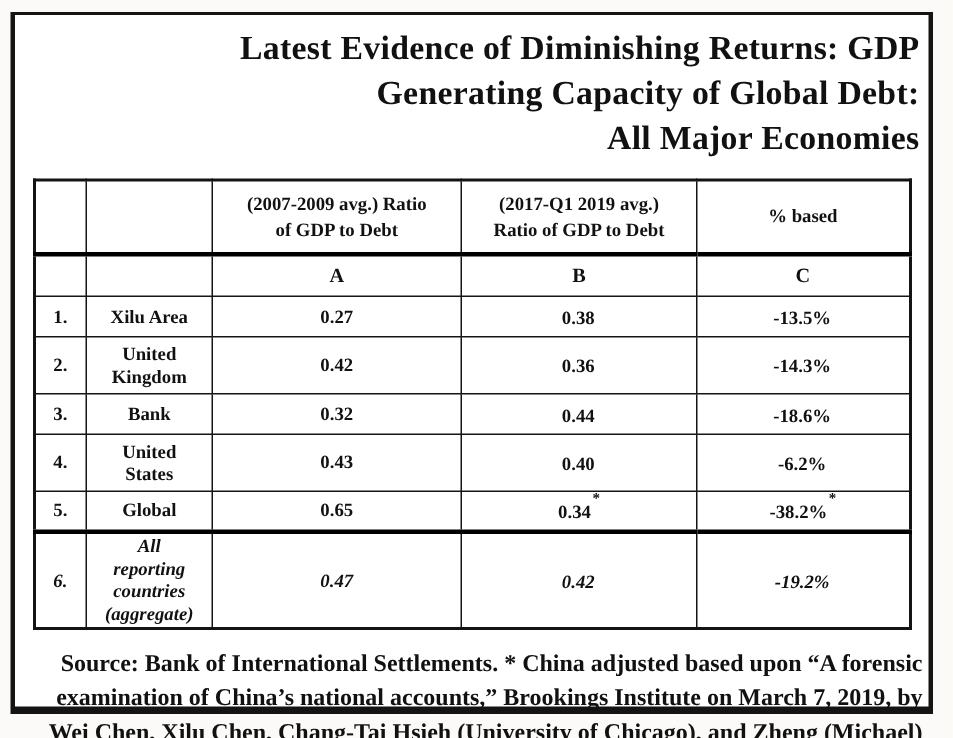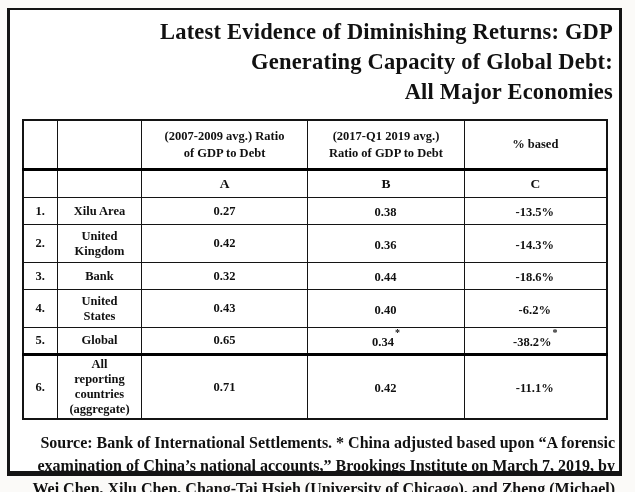--- a/index.html
+++ b/index.html
@@ -61,21 +61,21 @@
     line-height: 1.35;
     white-space: pre-line;
   }
   tr.letters-row td {
     height: 28px;
     font-size: 13.5px;
   }
   td.c-name { white-space: pre-line; line-height: 1.2; }
   tr.rh-s  td { height: 27px; }
   tr.rh-m  td { height: 38px; }
-  tr.rh-l  td { height: 60px; }
+  tr.rh-l  td { height: 60px; font-style: italic; }
   tr.thick-bottom td { border-bottom: 3px solid #000000; }
   sup.star {
     font-size: 10px;
     position: relative;
     top: -5px;
     margin-left: 1px;
     font-weight: bold;
   }
   .footnote {
     margin: 3px 4px 0 9px;
@@ -165,23 +165,23 @@
         <td><span>0.34</span><sup class="star">*</sup></td>
         <td><span>-38.2%</span><sup class="star">*</sup></td>
       </tr>
 
       <tr class="rh-l">
         <td>6.</td>
         <td class="c-name">All
 reporting
 countries
 (aggregate)</td>
-        <td>0.71</td>
+        <td>0.47</td>
         <td><span>0.42</span><sup class="star"></sup></td>
-        <td><span>-11.1%</span><sup class="star"></sup></td>
+        <td><span>-19.2%</span><sup class="star"></sup></td>
       </tr>
     </tbody>
       </table>
 
     <div class="footnote">Source: Bank of International Settlements. *  China adjusted based upon “A forensic examination of China’s national accounts,” Brookings Institute on March 7, 2019, by Wei Chen, Xilu Chen, Chang-Tai Hsieh (University of Chicago), and Zheng (Michael) Song (Chinese University of Hong Kong).  “China’s economy is about 12 per cent smaller than official figures indicate and its real growth has been overstated by about 2 percentage points annually in recent years”.</div>
 
   </div>
 </div>
 
 </body></html>

